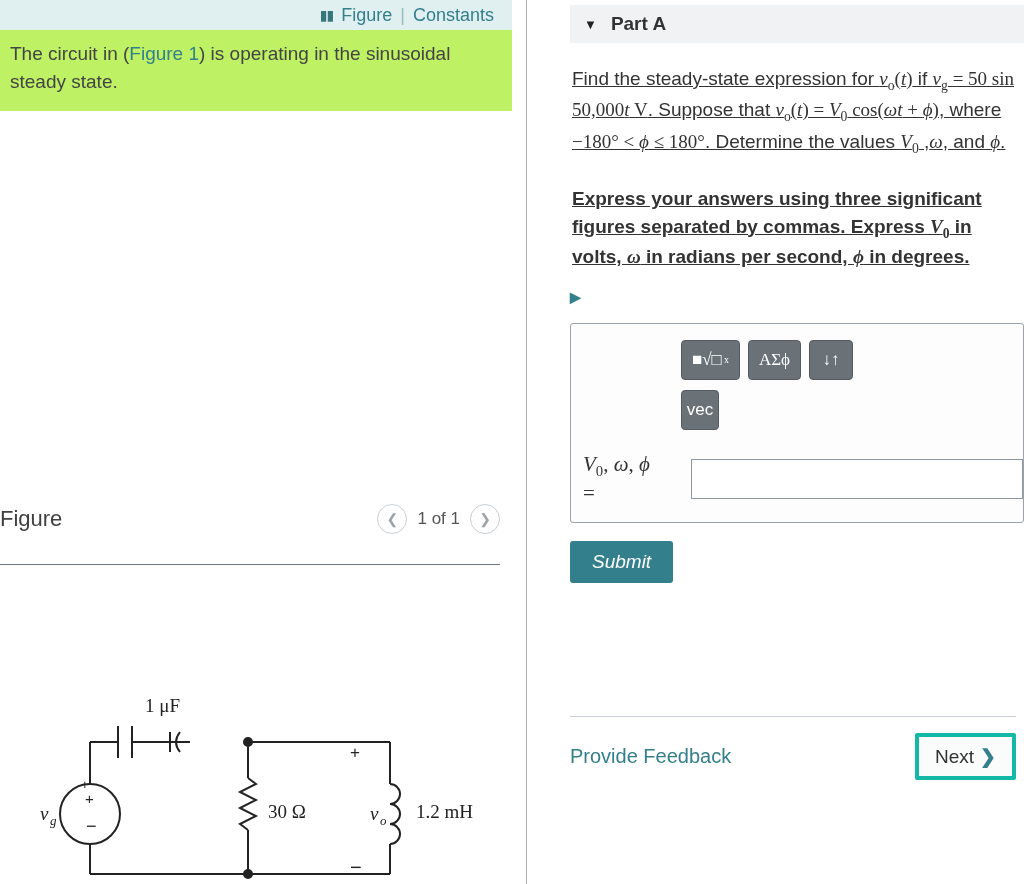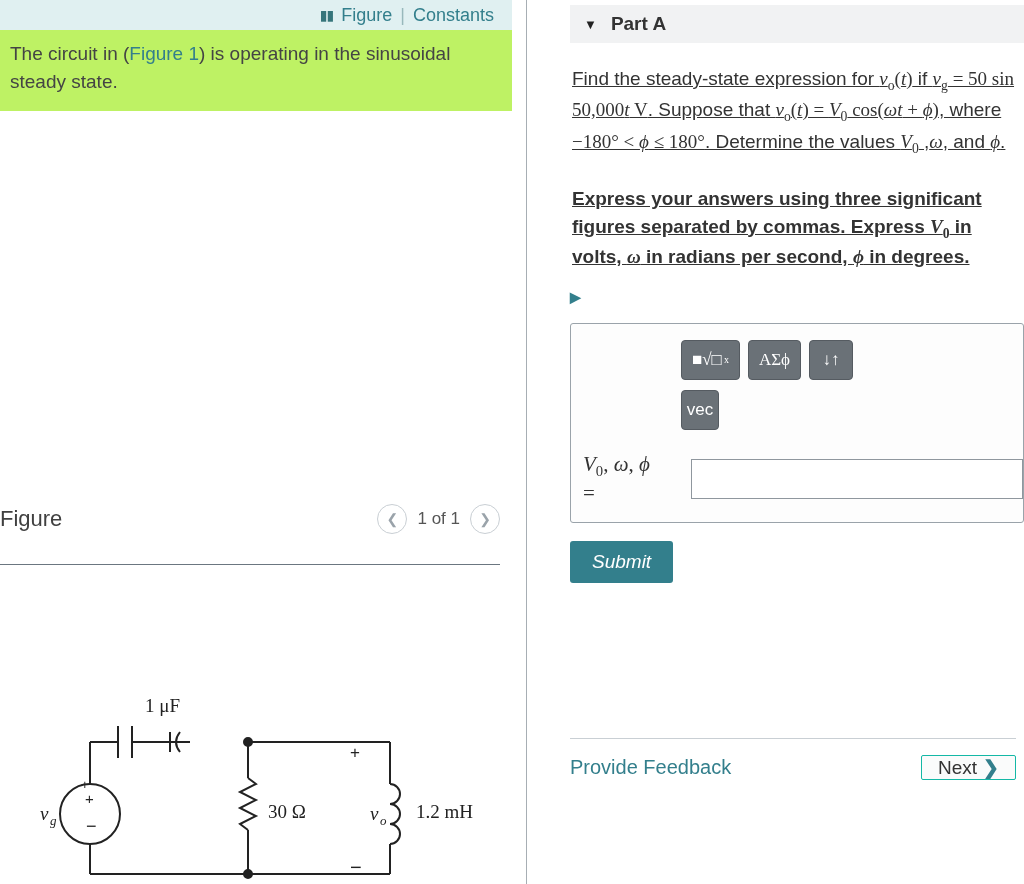--- a/index.html
+++ b/index.html
@@ -120,22 +120,22 @@
     font-style:italic;
   }
 
   .footer-row {
     position:absolute; bottom:104px; left:30px; right:8px;
     display:flex; justify-content:space-between; align-items:center;
     border-top:1px solid #c9cfd4; padding-top:16px;
   }
   .feedback { color:#337f8c; font-size:20px; cursor:pointer; }
   .next-btn {
-    border:1px solid #14b8a6; background:#fafbfb;
-    padding:0 16px; font-size:19px; color:#333;
+    border:4px solid #14b8a6; background:#fafbfb;
+    padding:8px 16px; font-size:19px; color:#333;
     display:flex; align-items:center; gap:6px; cursor:pointer;
     border-radius:2px;
   }
   .next-btn .chev { color:#337f8c; font-weight:bold; }
 </style>
 </head>
 <body>
 
 <div class="container">
 

